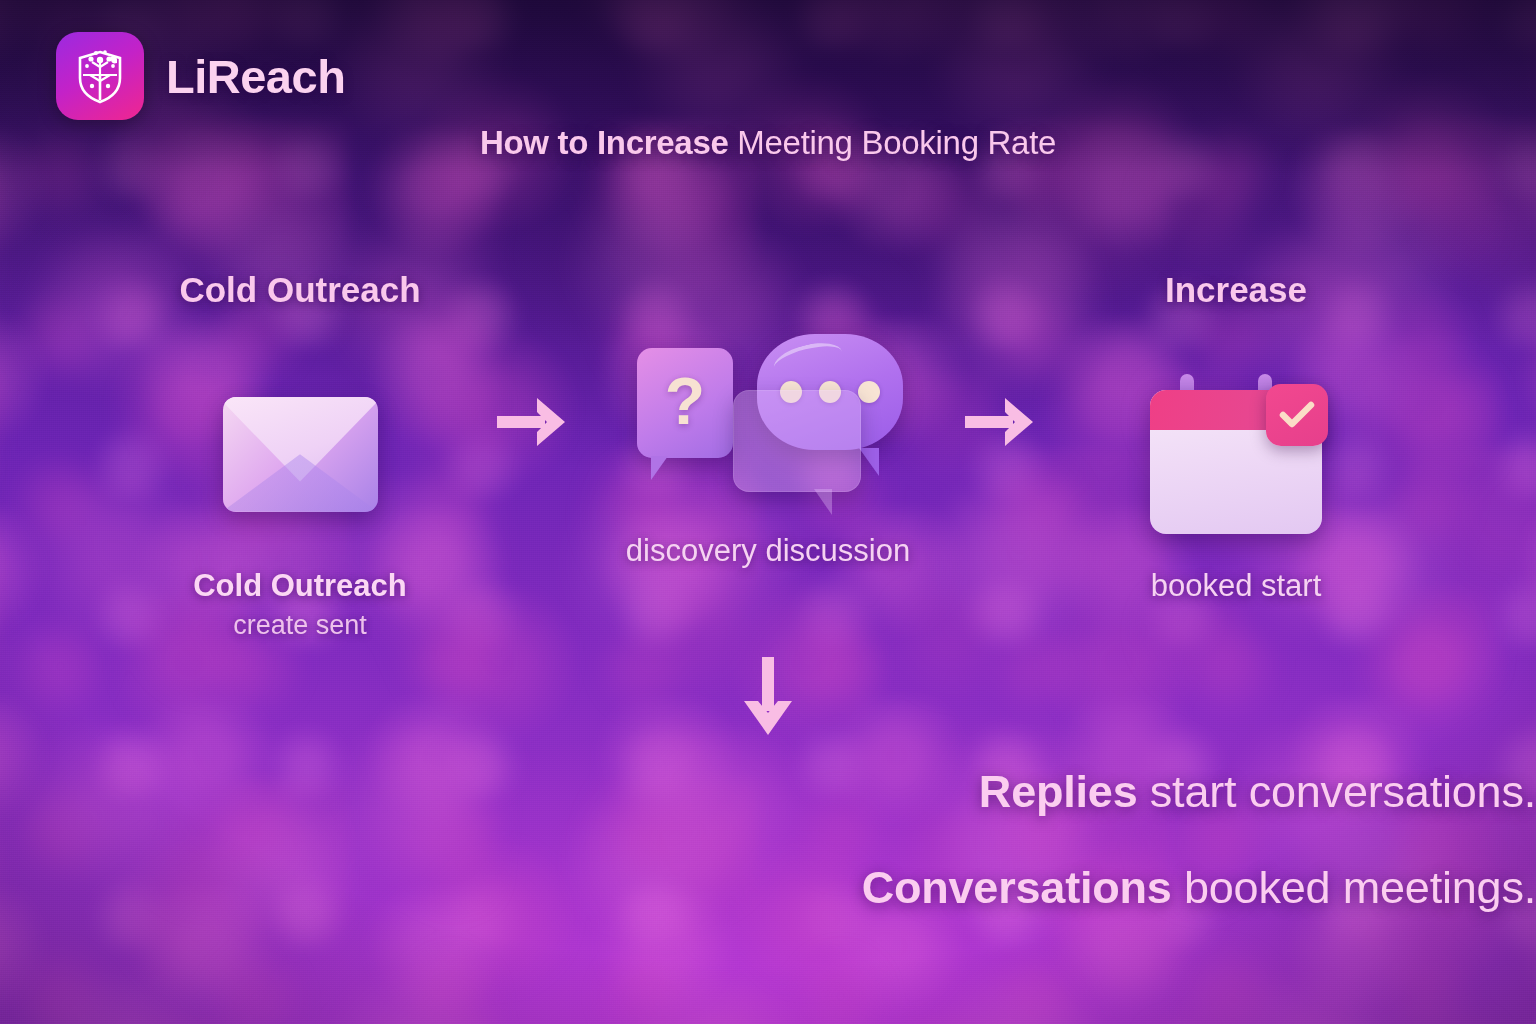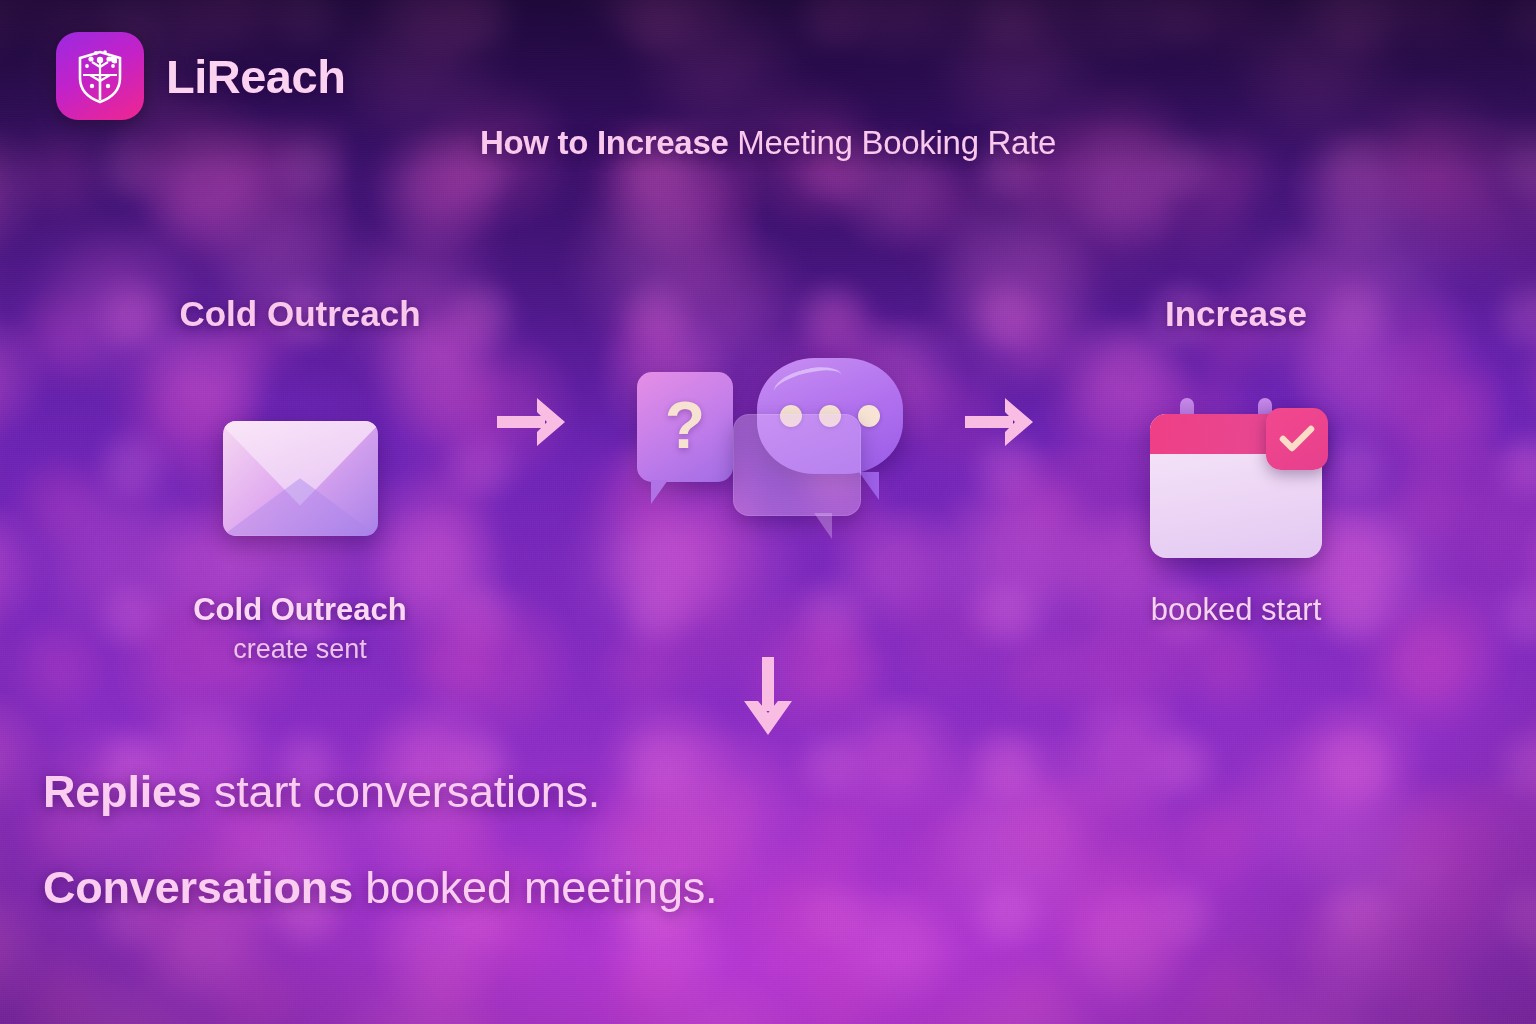--- a/index.html
+++ b/index.html
@@ -119,21 +119,20 @@
     top: 272px;
     display: flex;
     align-items: flex-start;
     justify-content: space-between;
   }
   .step {
     width: 300px;
     display: flex;
     flex-direction: column;
     align-items: center;
-    margin-top: 24px;
   }
   .step-title {
     font-size: 35px;
     font-weight: bold;
     color: #fac8ec;
     text-shadow: 0 2px 10px rgba(38,0,70,.5);
     white-space: nowrap;
     line-height: 1;
   }
   .step-art {
@@ -365,21 +364,21 @@
     display: flex;
     justify-content: center;
   }
 
   
   .closer {
     position: absolute;
     left: 0;
     right: 0;
     top: 766px;
-    text-align: left;
+    text-align: right;
     padding-left: 43px;
   }
   .closer-line {
     font-size: 45px;
     color: #fbcdf0;
     letter-spacing: -.2px;
     text-shadow: 0 3px 13px rgba(38,0,70,.5);
     white-space: nowrap;
   }
   .closer-line + .closer-line { margin-top: 44px; }
@@ -454,20 +453,21 @@
           </div>
           <div class="bub bub-q">
             <span class="qmark">?</span>
             <span class="tail"></span>
           </div>
           <div class="bub bub-front">
             <span class="tail"></span>
           </div>
         </div>
       </div>
+      <div class="step-caption">discovery discussion</div>
     </div>
 
     <div class="arrow-slot">
       <svg class="arrow-right" viewBox="0 0 78 56">
         <rect x="2" y="22" width="48" height="12" fill="#f9bde4"></rect>
         <path d="M42 4 L70 28 L42 52 L42 38 L52 28 L42 18 Z" fill="#f9bde4"></path>
       </svg>
     </div>
 
     <div class="step">

